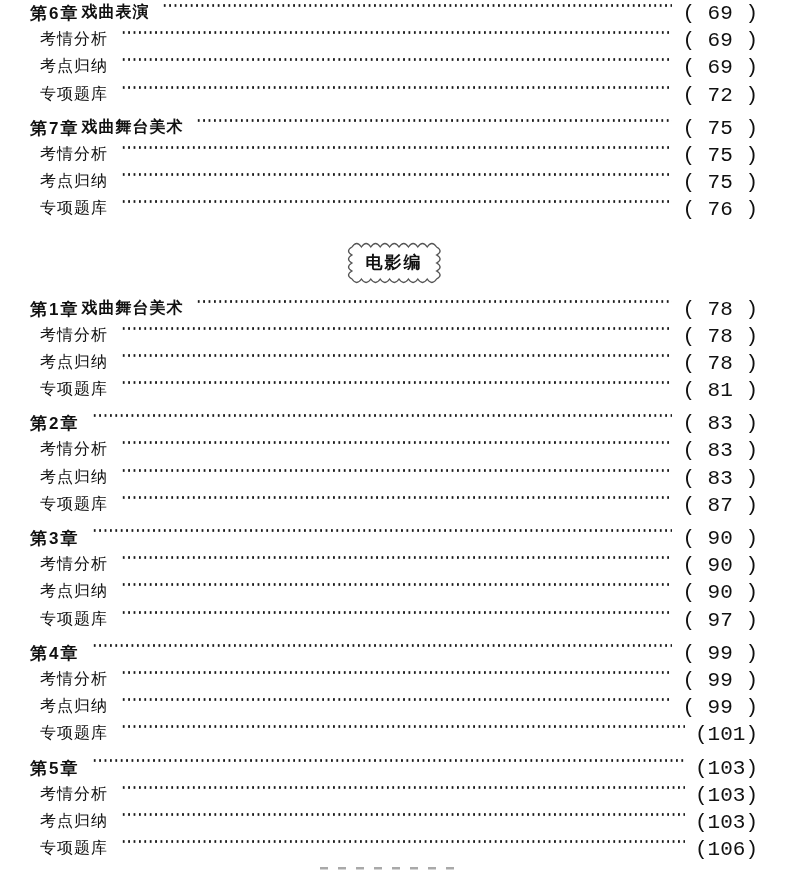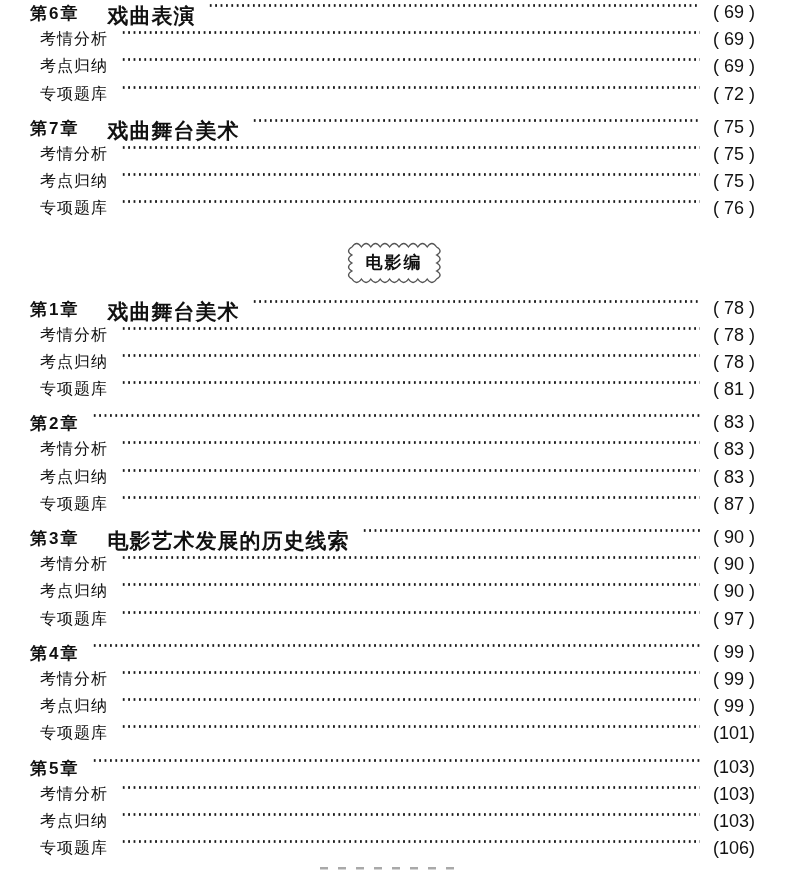--- a/index.html
+++ b/index.html
@@ -23,43 +23,43 @@
   .ch-label{
     font-family:"Liberation Sans","DejaVu Sans",sans-serif;
     font-weight:bold;
     font-size:17px;
     letter-spacing:2px;
     white-space:nowrap;
   }
   .ch-title{
     font-family:Liberation Serif, serif;
     font-weight:bold;
-    font-size:21px;
+    font-size:16px;
     letter-spacing:1px;
-    margin-left:28px;
+    margin-left:2px;
     white-space:nowrap;
   }
   .sub-title{
     font-size:16px;
     letter-spacing:1px;
     margin-left:10px;
     white-space:nowrap;
   }
   .leader{
     flex:1;
     height:3px;
     margin:2px 10px 0 13px;
     background-image:radial-gradient(circle,#1a1a1a 1.05px,transparent 1.35px);
     background-size:5.4px 3px;
     background-repeat:repeat-x;
     background-position:left center;
   }
   .pagenum{
-    font-family:Liberation Sans, sans-serif;
-    font-size:18px;
+    font-family:Liberation Mono, monospace;
+    font-size:21px;
     min-width:48px;
     text-align:center;
     white-space:nowrap;
   }
   .divider-wrap{
     display:flex;
     justify-content:center;
     margin:12px 0 10px 0;
     height:50px;
   }
@@ -202,21 +202,20 @@
   </div>
 
   <div class="row sub">
     <span class="sub-title">专项题库</span>
     <span class="leader"></span>
     <span class="pagenum">( 87 )</span>
   </div>
 
   <div class="row chapter">
     <span class="ch-label">第3章</span>
-    <span class="ch-title">电影艺术发展的历史线索</span>
     <span class="leader"></span>
     <span class="pagenum">( 90 )</span>
   </div>
 
   <div class="row sub">
     <span class="sub-title">考情分析</span>
     <span class="leader"></span>
     <span class="pagenum">( 90 )</span>
   </div>
 

